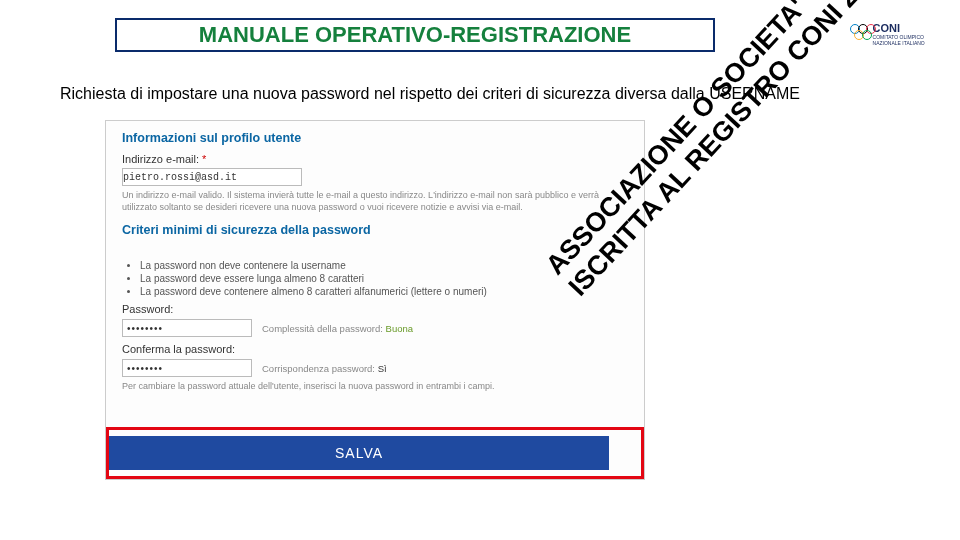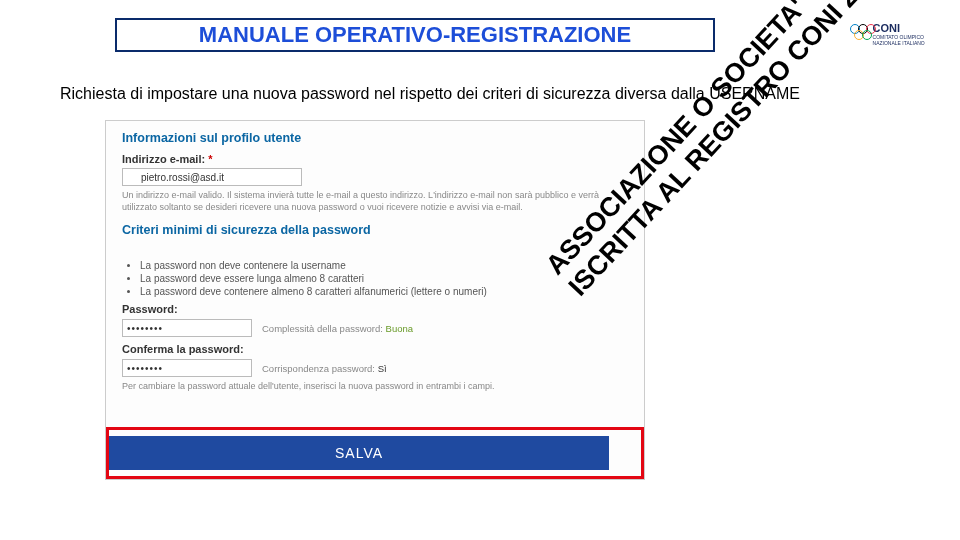--- a/index.html
+++ b/index.html
@@ -10,21 +10,21 @@
     top: 18px;
     left: 115px;
     width: 600px;
     height: 34px;
     border: 2px solid #0a2b6b;
     display: flex;
     align-items: center;
     justify-content: center;
     font-weight: bold;
     font-size: 22px;
-    color: #1d4ed8;
+    color: #15803d;
   }
   .logo {
     position: absolute;
     top: 14px;
     right: 30px;
     width: 80px;
     height: 40px;
     display: flex;
     align-items: center;
     gap: 4px;
@@ -62,36 +62,36 @@
     height: 360px;
     border: 1px solid #ccc;
     background: #fdfdfd;
     font-family: Arial, sans-serif;
     font-size: 11px;
     color: #555;
     filter: blur(0.2px);
   }
   .form-inner { padding: 10px 16px; }
   .sect-title { color: #0b66a3; font-weight: bold; font-size: 12.5px; margin-bottom: 8px; }
-  .field-label { font-size: 11px; color:#333; font-weight: bold; margin-top:6px;}
+  .field-label { font-size: 11px; color:#333; font-weight: normal; margin-top:6px;}
   .req { color:#c00; }
   .small-desc { font-size: 9px; color:#888; line-height:1.3; margin-top:4px; }
   .crit-list { margin: 23px 0 6px 18px; font-size:10px; color:#555; }
   .crit-list li { margin-bottom:2px; }
   .pw-row { display:flex; align-items:center; gap:10px; margin-top:4px;}
   .pw-input {
     width: 130px; height:18px; border:1px solid #bbb; background:#fff;
     font-size:10px; padding:1px 4px; letter-spacing:1px; color:#333;
   }
   .pw-meta { font-size:9.5px; color:#888; }
   .pw-good { color:#6a9b2a; }
   .pw-yes { color:#333; }
   .email-input {
     width:180px; height:18px; border:1px solid #bbb; background:#fff;
-    font-size:10px; padding:1px 18px; color:#333; margin-top:3px;
+    font-size:10px; padding:1px 0; color:#333; margin-top:3px;font-family:Liberation Mono, monospace;
   }
   .save-wrap {
     position:absolute; left:0; right:0; bottom:0; height:52px;
     border:3px solid #e30613;
     display:flex; align-items:center; justify-content:flex-start;
     background:#fdfdfd;
   }
   .save-btn {
     width: 94%; height: 34px; background:#1f4aa0; color:#fff;
     border:none; font-size:14px; letter-spacing:1px; font-weight:500;

